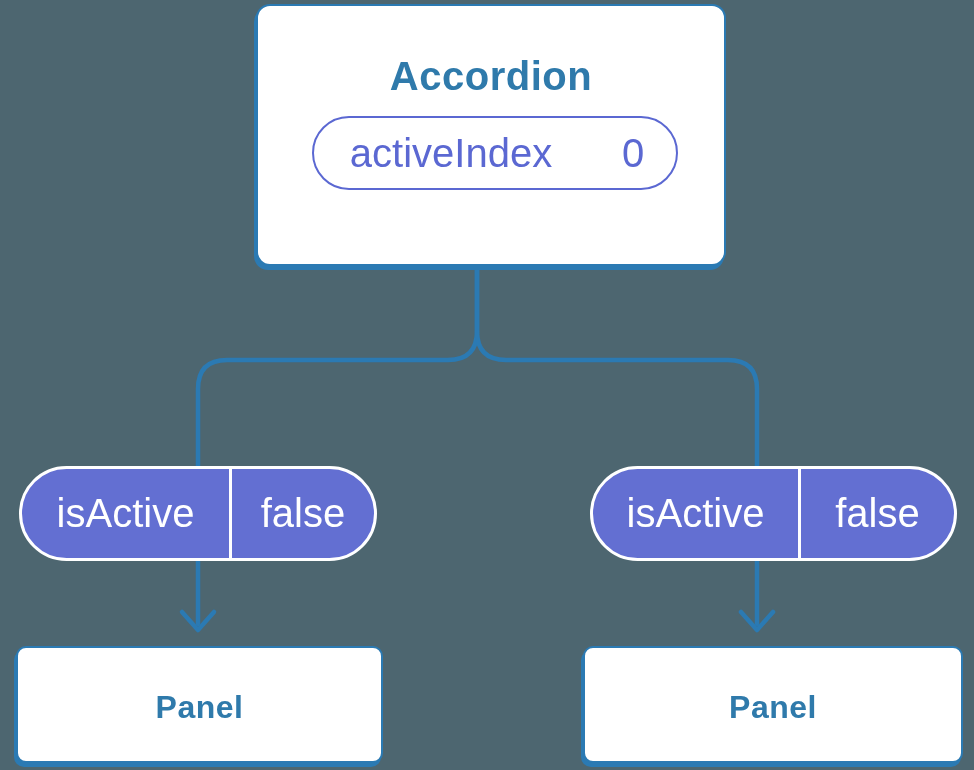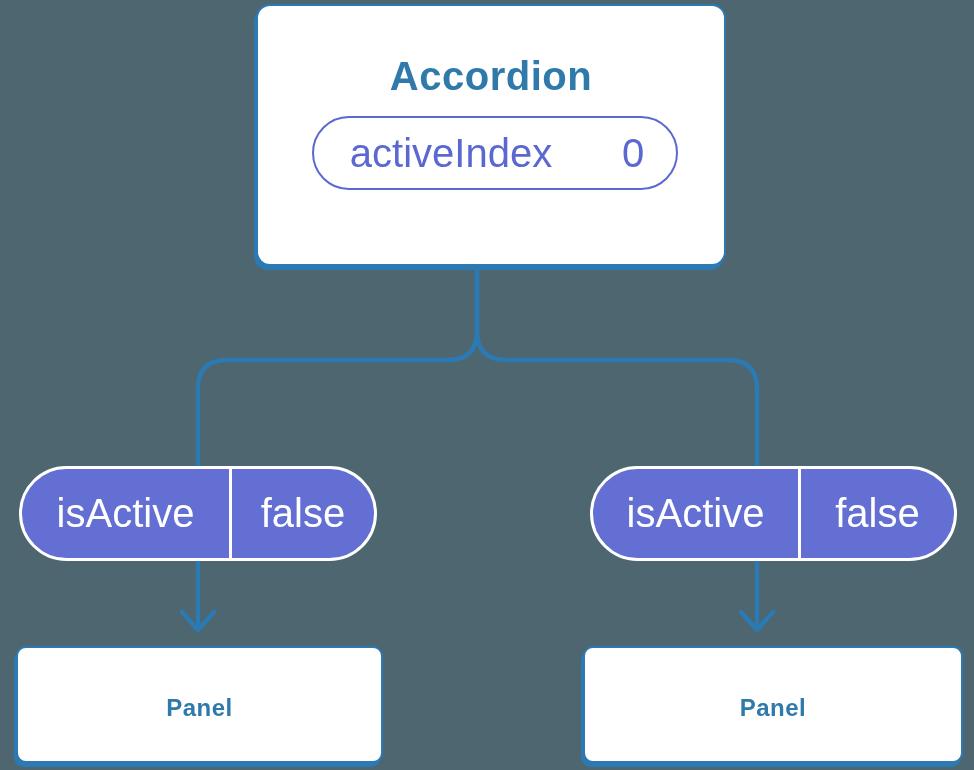--- a/index.html
+++ b/index.html
@@ -128,21 +128,21 @@
     border-radius:10px;
     display:flex;
     align-items:center;
     justify-content:center;
     padding-top:6px;
   }
   .panel-card.panel-left{left:16px;width:367px;}
   .panel-card.panel-right{left:583px;width:380px;}
   .panel-title{
     color:var(--title-blue);
-    font-size:24px;
+    font-size:32px;
     font-weight:700;
     letter-spacing:0.5px;
   }
 </style>
 </head>
 <body>
 
 <div class="canvas">
 
   <svg class="connectors" viewBox="0 0 974 770" xmlns="http://www.w3.org/2000/svg">

